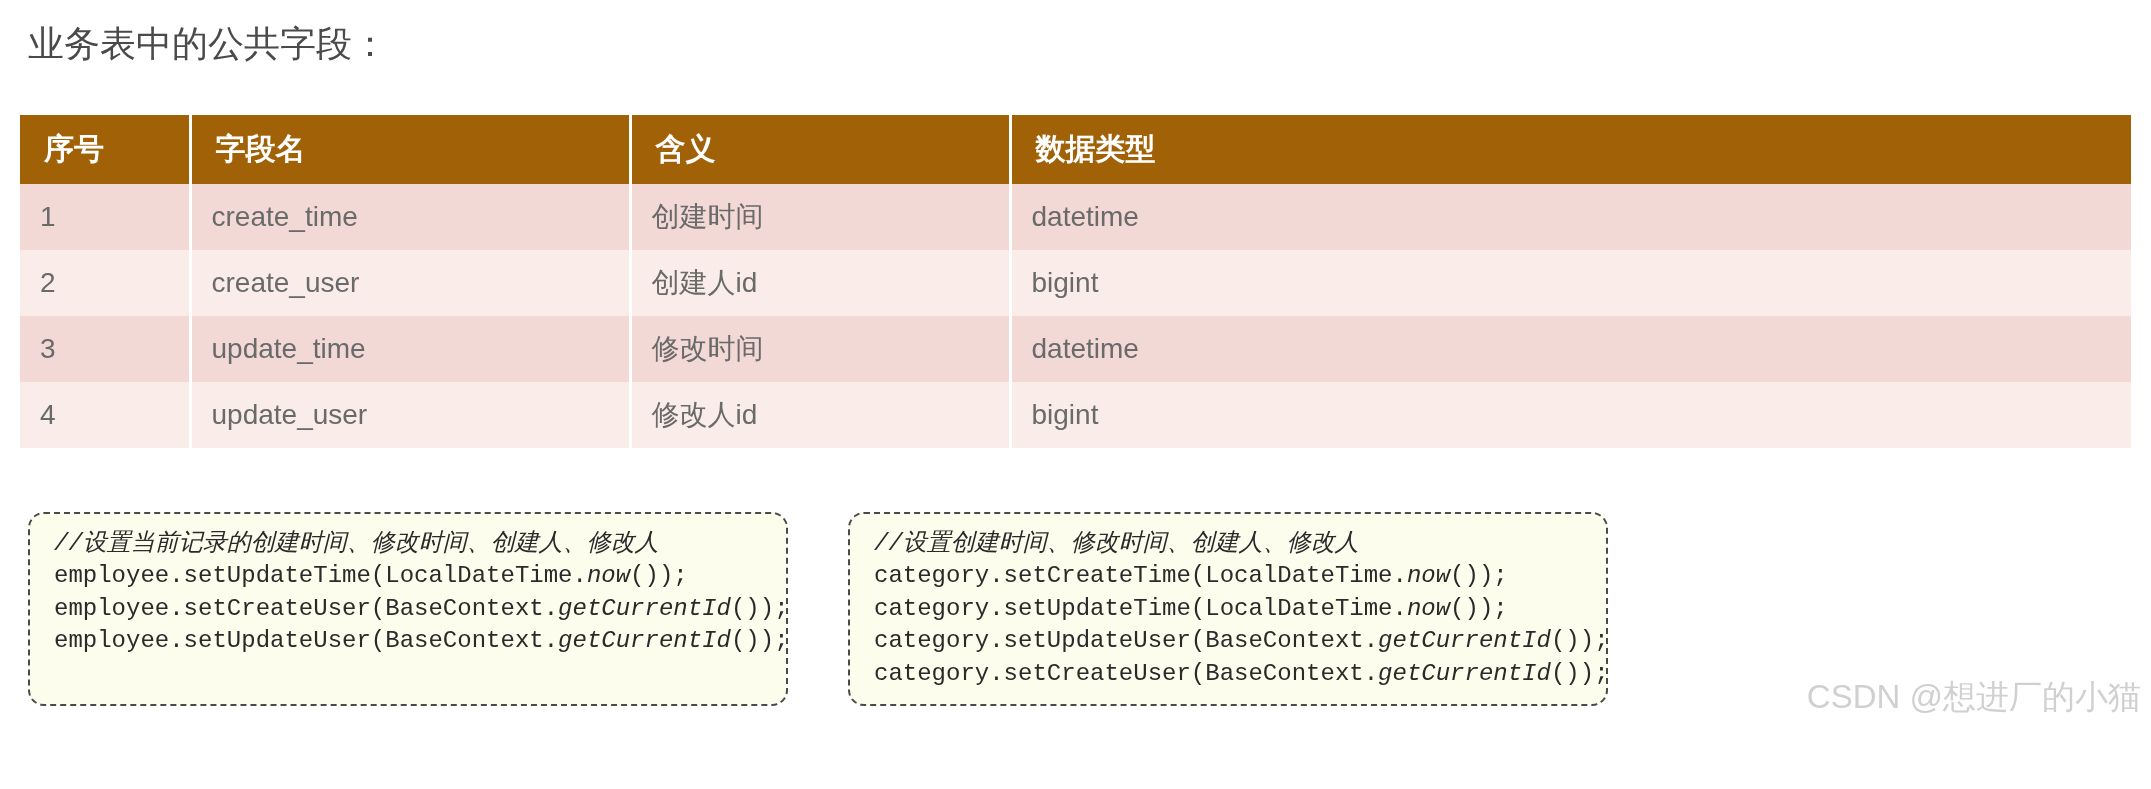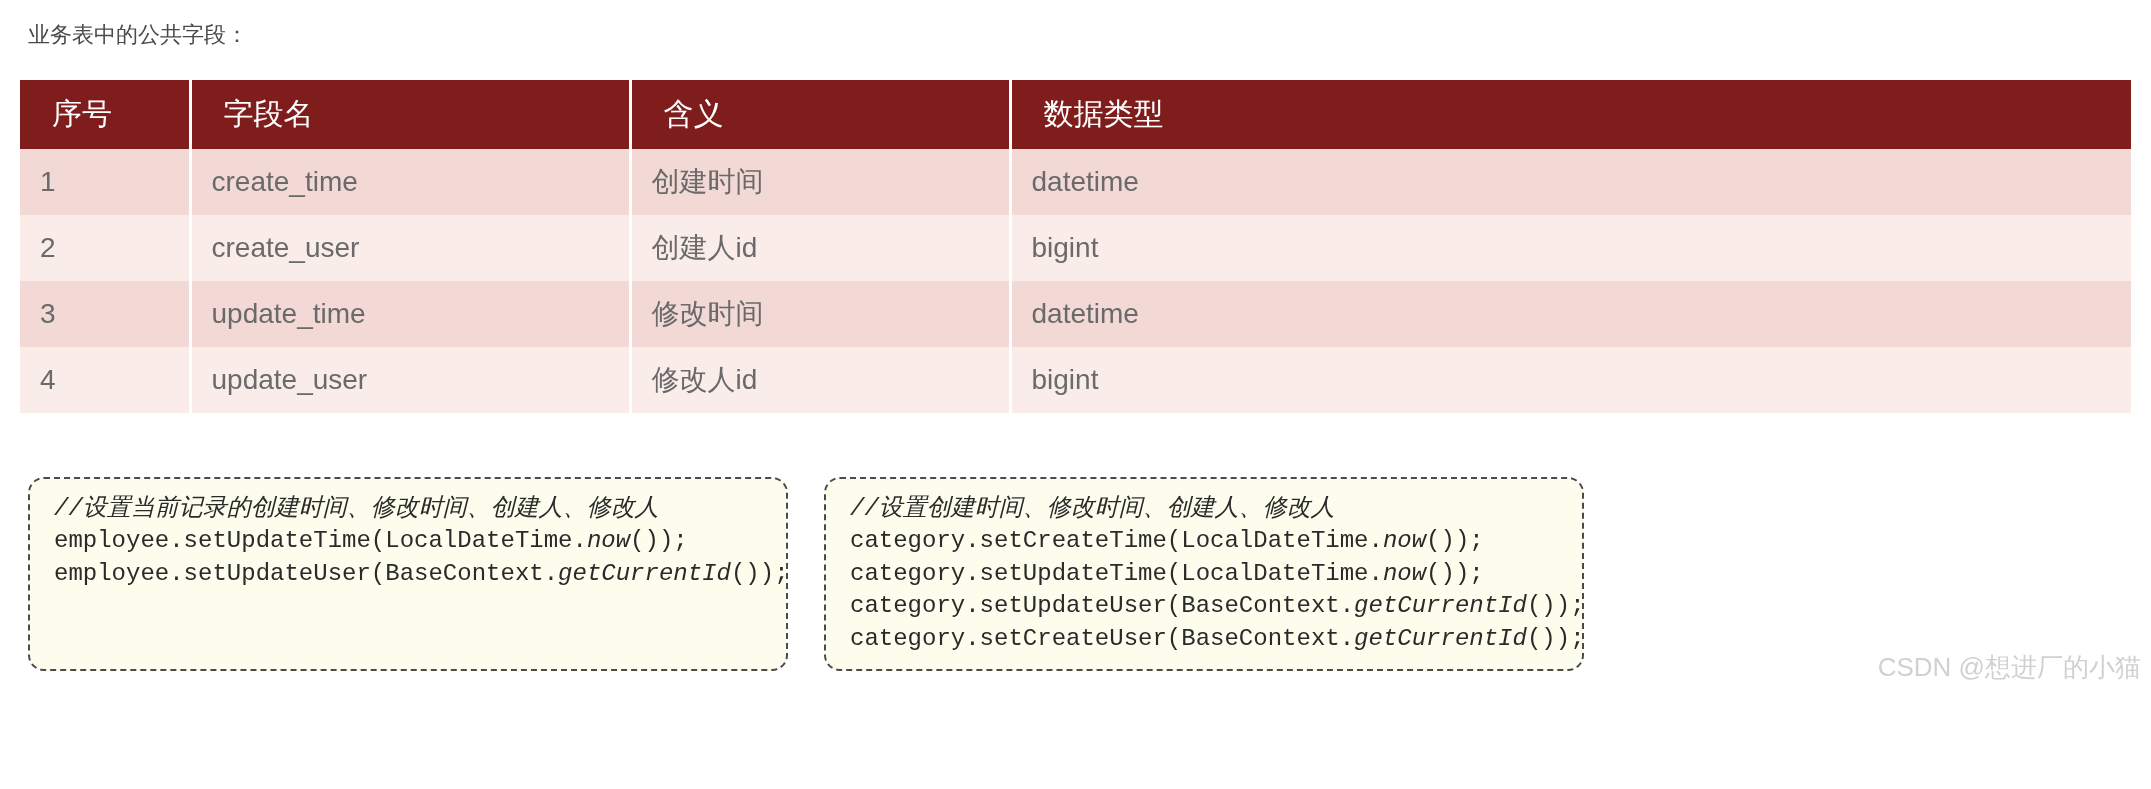--- a/index.html
+++ b/index.html
@@ -8,37 +8,37 @@
       box-sizing: border-box;
     }
     body {
       font-family: "Microsoft YaHei", "PingFang SC", Arial, sans-serif;
       background: #ffffff;
       padding: 20px;
       width: 2151px;
       position: relative;
     }
     .title {
-      font-size: 22px;
+      font-size: 36px;
       color: #4a4a4a;
-      margin-bottom: 30px;
+      margin-bottom: 46px;
       margin-left: 8px;
     }
     .table {
       width: 100%;
       border-collapse: collapse;
       margin-bottom: 60px;
     }
     .table th {
-      background: #7f1d1d;
+      background: #a16207;
       color: #ffffff;
       font-size: 30px;
-      font-weight: normal;
+      font-weight: bold;
       text-align: left;
-      padding: 14px 32px;
+      padding: 14px 24px;
       border-right: 3px solid #ffffff;
     }
     .table th:last-child {
       border-right: none;
       margin-top: 24px;
     }
     .table td {
       font-size: 28px;
       color: #6a6a6a;
       padding: 14px 20px;
@@ -53,21 +53,21 @@
     }
     .table tbody tr:nth-child(even) {
       background: #faede9;
     }
     .col-seq { width: 170px; }
     .col-field { width: 440px; }
     .col-meaning { width: 380px; }
     .col-type { width: auto; }
     .code-boxes {
       display: flex;
-      gap: 36px;
+      gap: 60px;
       padding: 4px 8px;
     }
     .code-box {
       border: 2px dashed #4a4a4a;
       border-radius: 16px;
       background: #fdfdee;
       padding: 14px 24px;
       font-family: "Consolas", "Courier New", monospace;
       font-size: 24px;
       line-height: 1.35;
@@ -83,21 +83,21 @@
     }
     .code-line {
       white-space: pre;
       color: #2a2a2a;
     }
     .watermark {
       position: absolute;
       right: 10px;
       bottom: 10px;
       color: rgba(120,120,120,0.35);
-      font-size: 26px;
+      font-size: 33px;
       pointer-events: none;
     }
   </style>
 </head>
 <body>
 
 <div class="title">业务表中的公共字段：</div>
 
 <table class="table">
   <thead>
@@ -133,20 +133,21 @@
       <td>修改人id</td>
       <td>bigint</td>
     </tr>
   </tbody>
 </table>
 
 <div class="code-boxes">
   <div class="code-box">
     <div class="code-line comment">//设置当前记录的创建时间、修改时间、创建人、修改人</div>
     <div class="code-line"><span>employee.setUpdateTime(LocalDateTime.</span><span class="method-italic">now</span><span>());</span></div>
+    <div class="code-line"><span>employee.setCreateUser(BaseContext.</span><span class="method-italic">getCurrentId</span><span>());</span></div>
     <div class="code-line"><span>employee.setUpdateUser(BaseContext.</span><span class="method-italic">getCurrentId</span><span>());</span></div>
   </div>
   <div class="code-box">
     <div class="code-line comment">//设置创建时间、修改时间、创建人、修改人</div>
     <div class="code-line"><span>category.setCreateTime(LocalDateTime.</span><span class="method-italic">now</span><span>());</span></div>
     <div class="code-line"><span>category.setUpdateTime(LocalDateTime.</span><span class="method-italic">now</span><span>());</span></div>
     <div class="code-line"><span>category.setUpdateUser(BaseContext.</span><span class="method-italic">getCurrentId</span><span>());</span></div>
     <div class="code-line"><span>category.setCreateUser(BaseContext.</span><span class="method-italic">getCurrentId</span><span>());</span></div>
   </div>
 </div>

